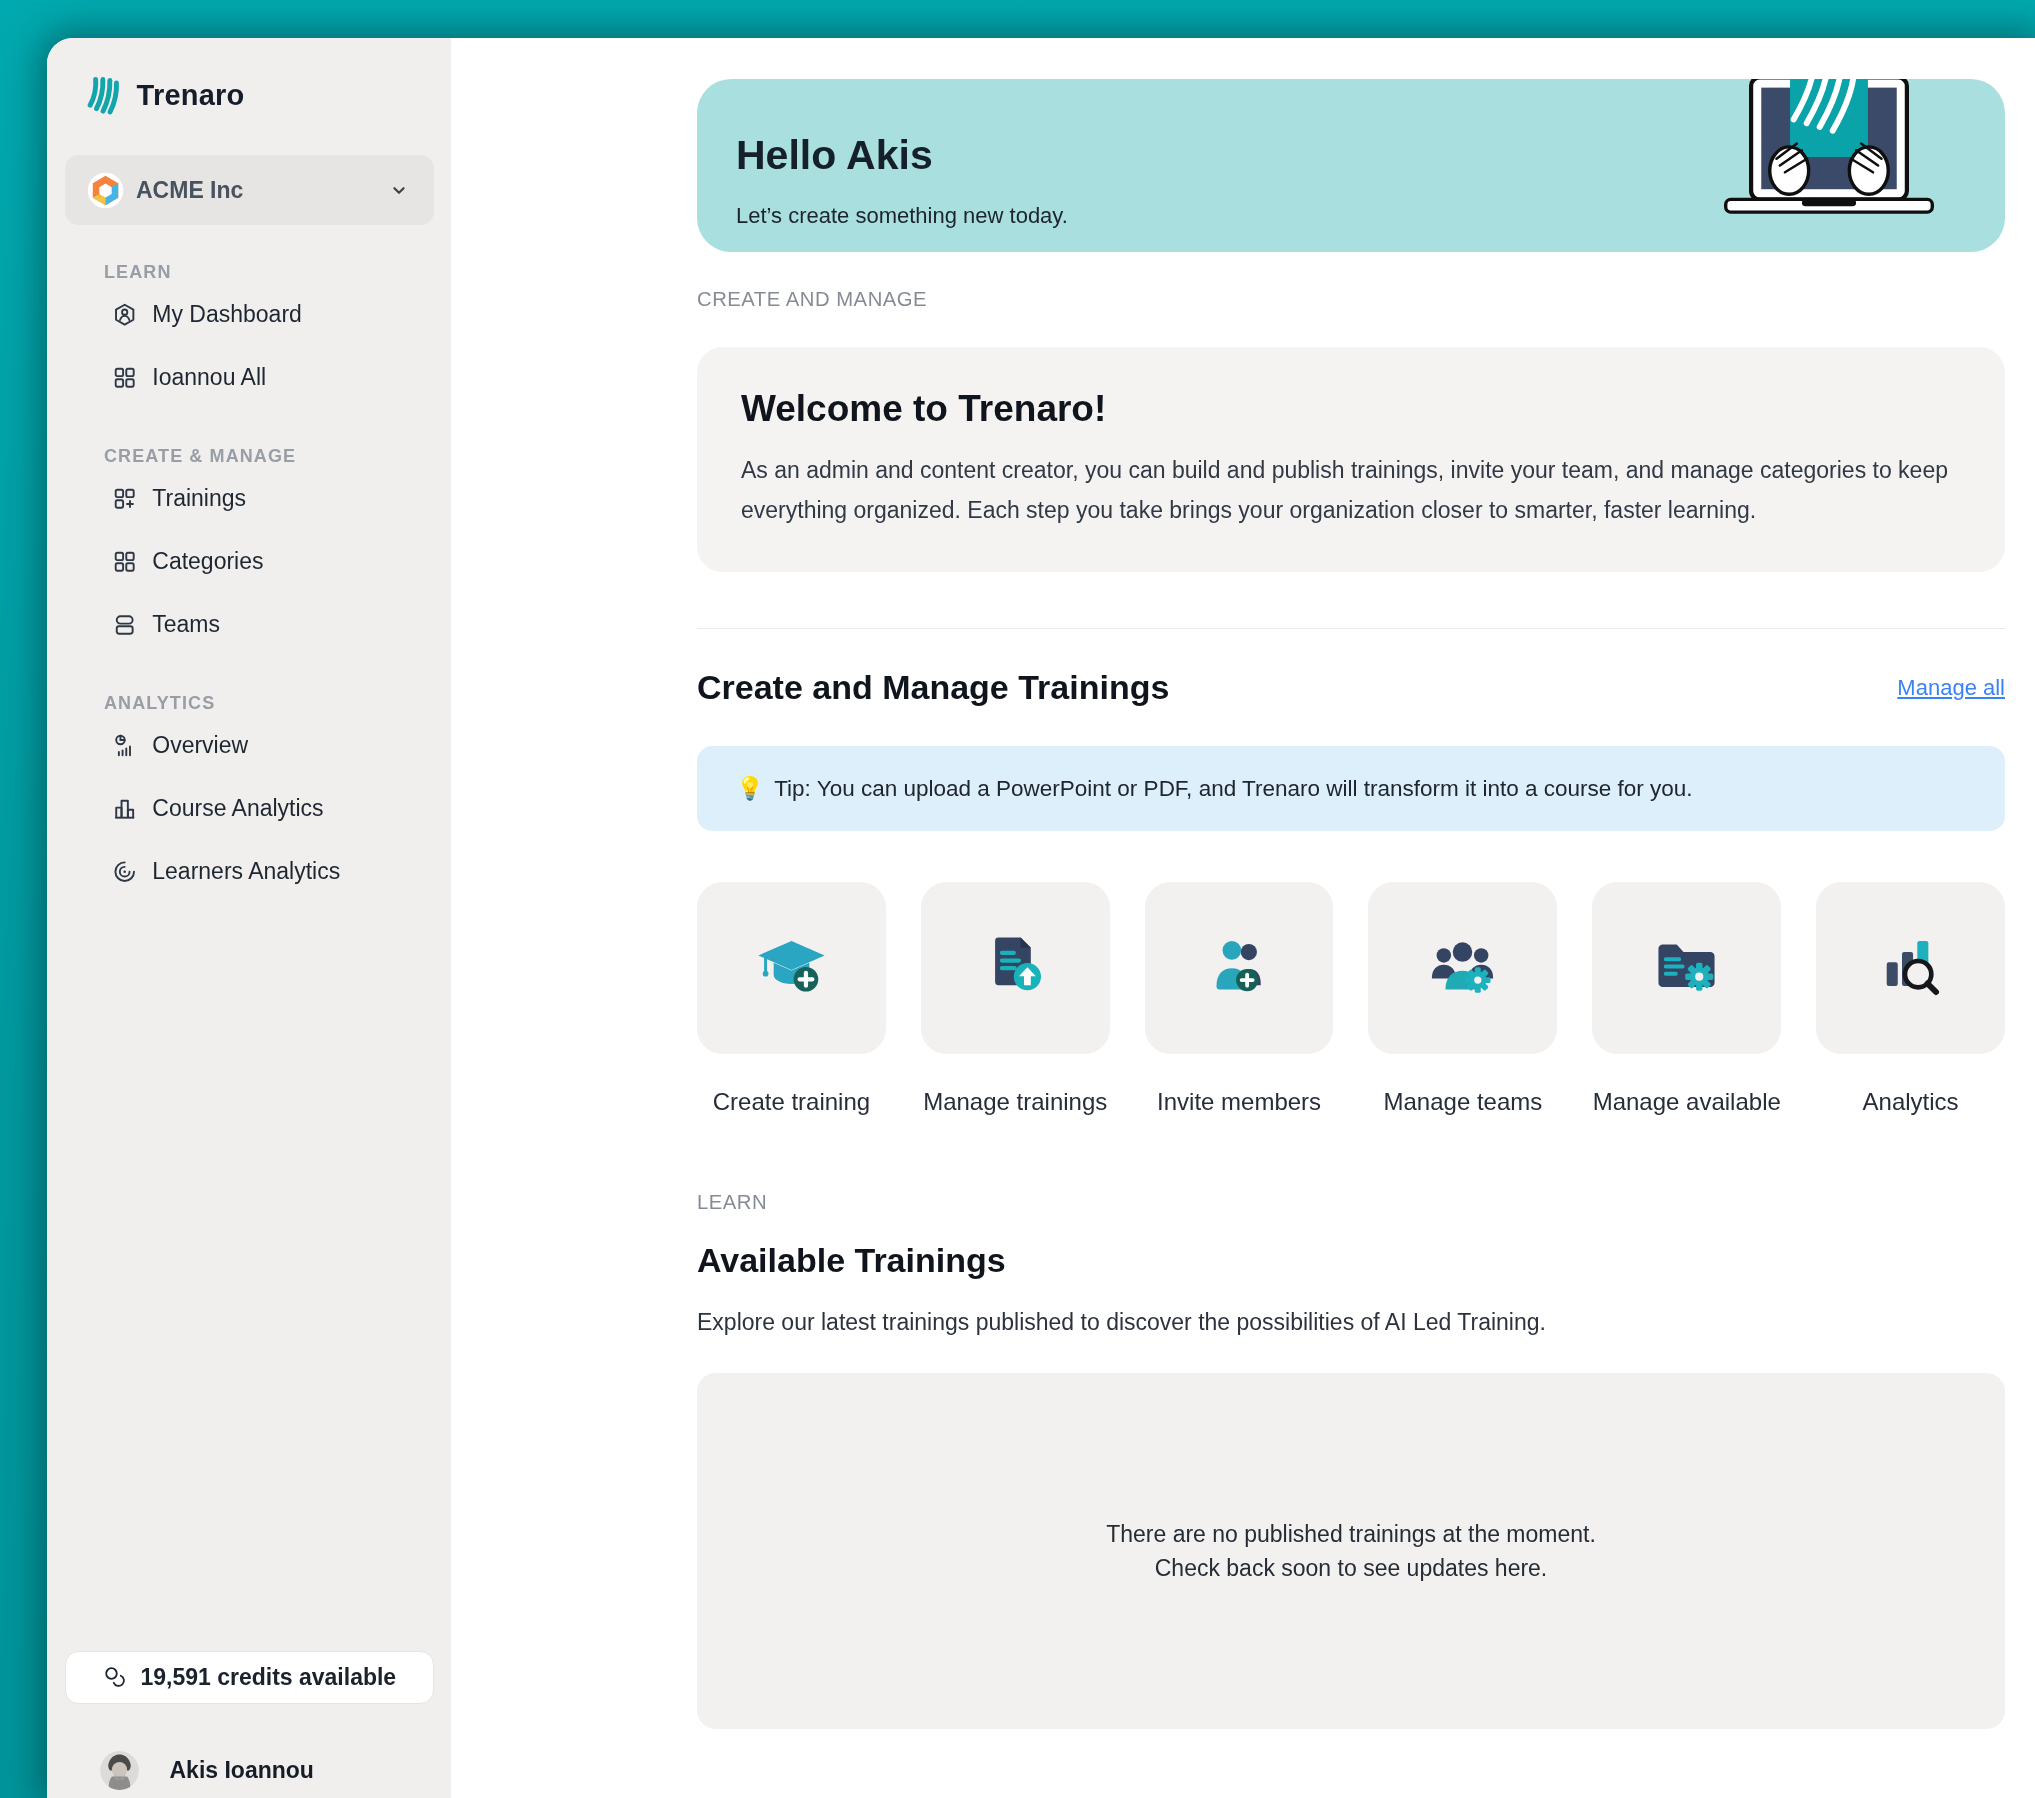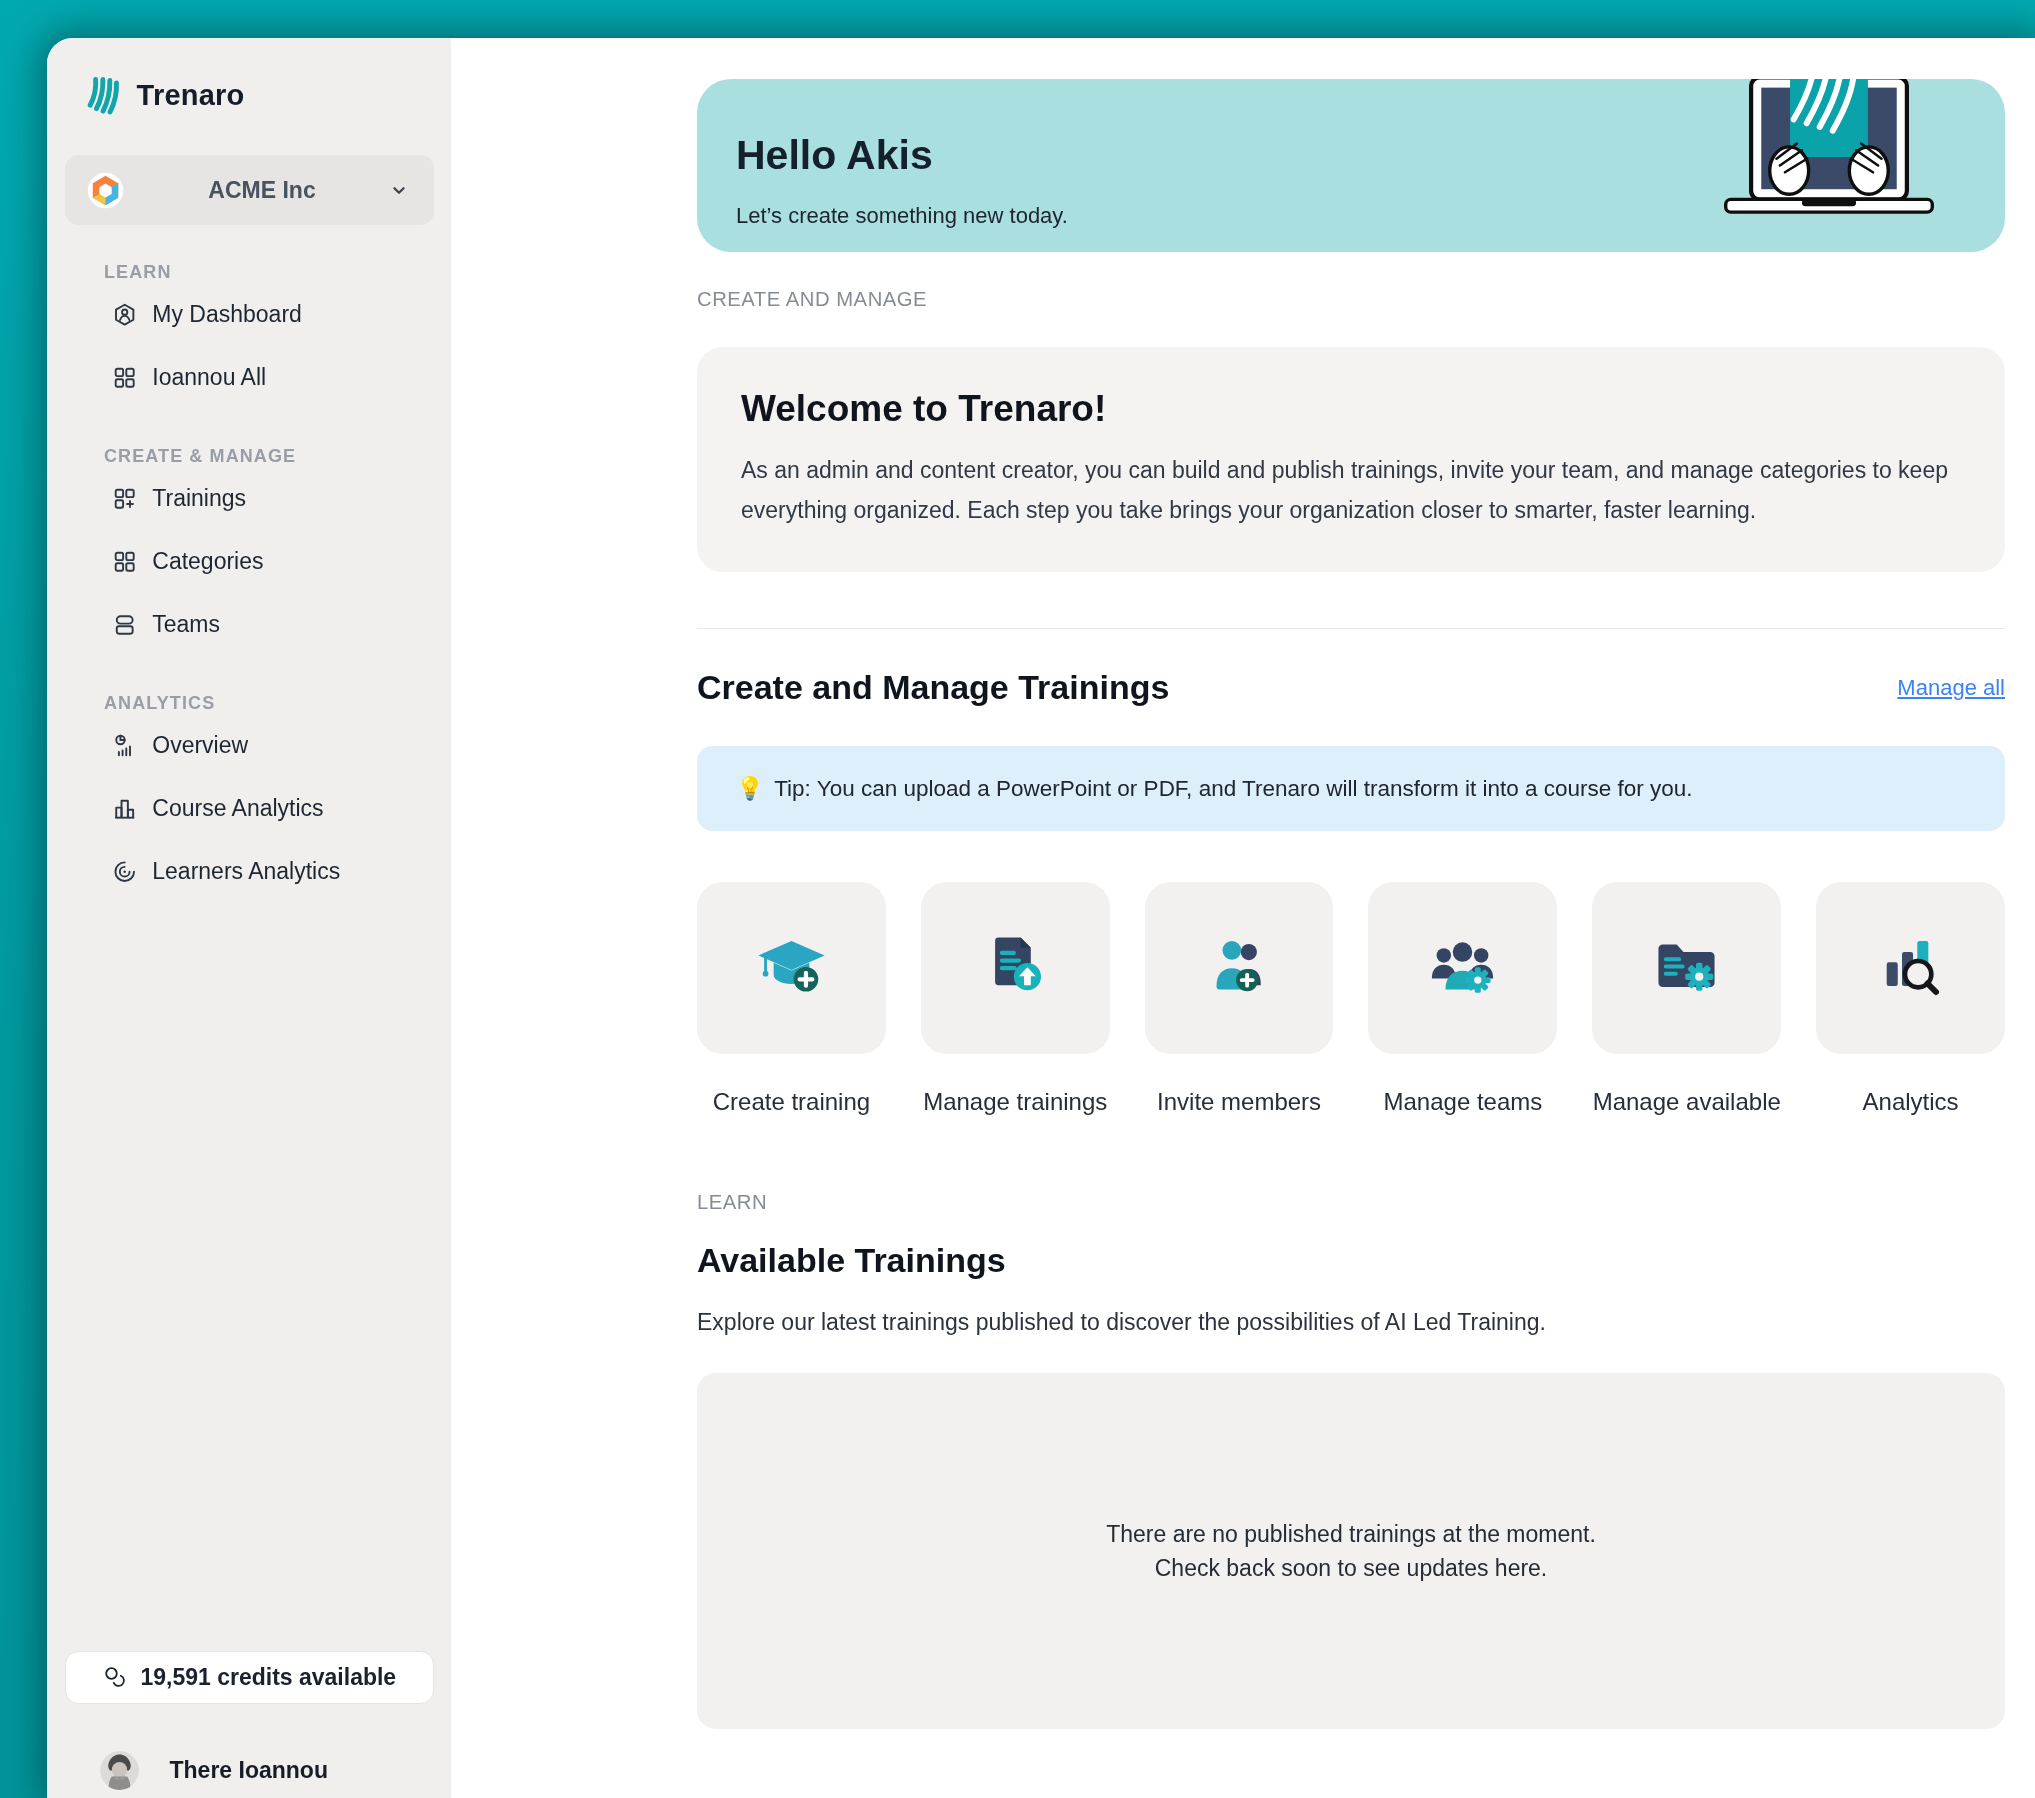--- a/index.html
+++ b/index.html
@@ -23,21 +23,21 @@
   }
   .logo-row { display:flex; align-items:center; gap:13.6px; margin:36px 0 0 37px; }
   .logo-row svg { display:block; }
   .brand-name { font-size:29px; font-weight:700; color:#141d29; letter-spacing:0.2px; }
 
   .org-pill {
     margin:39px 17px 0 18px; height:70px; background:#e6e5e3; border-radius:13.6px;
     display:flex; align-items:center; padding:0 24px 0 22px; cursor:pointer;
   }
   .org-pill .org-logo { width:37px; height:37px; }
-  .org-pill .org-name { font-size:23px; font-weight:600; color:#49525f; margin-left:12px; flex:1;text-align:center; }
+  .org-pill .org-name { font-size:23px; font-weight:600; color:#49525f; margin-left:12px; flex:1; }
   .org-pill .chev { width:22px; height:22px; color:#3a424d; }
 
   .side-nav { padding-left:57px; }
   .section-label {
     font-size:18px; font-weight:600; color:#989da6; letter-spacing:1.1px;
     margin-top:37px; text-transform:uppercase;
   }
   .nav-item {
     display:flex; align-items:center; gap:15.3px; height:63px; padding-left:7.6px;
     cursor:pointer;
@@ -259,21 +259,21 @@
     <div class="user-row">
       <span class="avatar">
         <svg viewBox="0 0 46 46" width="39" height="39">
           <circle cx="23" cy="23" r="23" fill="#dddbd9"></circle>
           <path d="M10 15c2-8 8-11 13-11s11 3 13 11c1 4-1 7-2 8H12c-1-1-3-4-2-8Z" fill="#4a4a48"></path>
           <circle cx="23" cy="22" r="9" fill="#cbc4bc"></circle>
           <path d="M14 30h18c3 4 4 9 4 16H10c0-7 1-12 4-16Z" fill="#8d8d8b"></path>
           <path d="M17 27c1.5 3.5 3.5 5 6 5s4.5-1.5 6-5l-1 7h-10Z" fill="#a29b94"></path>
         </svg>
       </span>
-      <span class="user-name">There Ioannou</span>
+      <span class="user-name">Akis Ioannou</span>
     </div>
   </aside>
 
   <main class="main">
 
     <section class="hero">
       <h1>Hello Akis</h1>
       <div class="hero-sub">Let’s create something new today.</div>
       <span class="illo">
         <svg width="254" height="195" viewBox="0 0 300 230">

